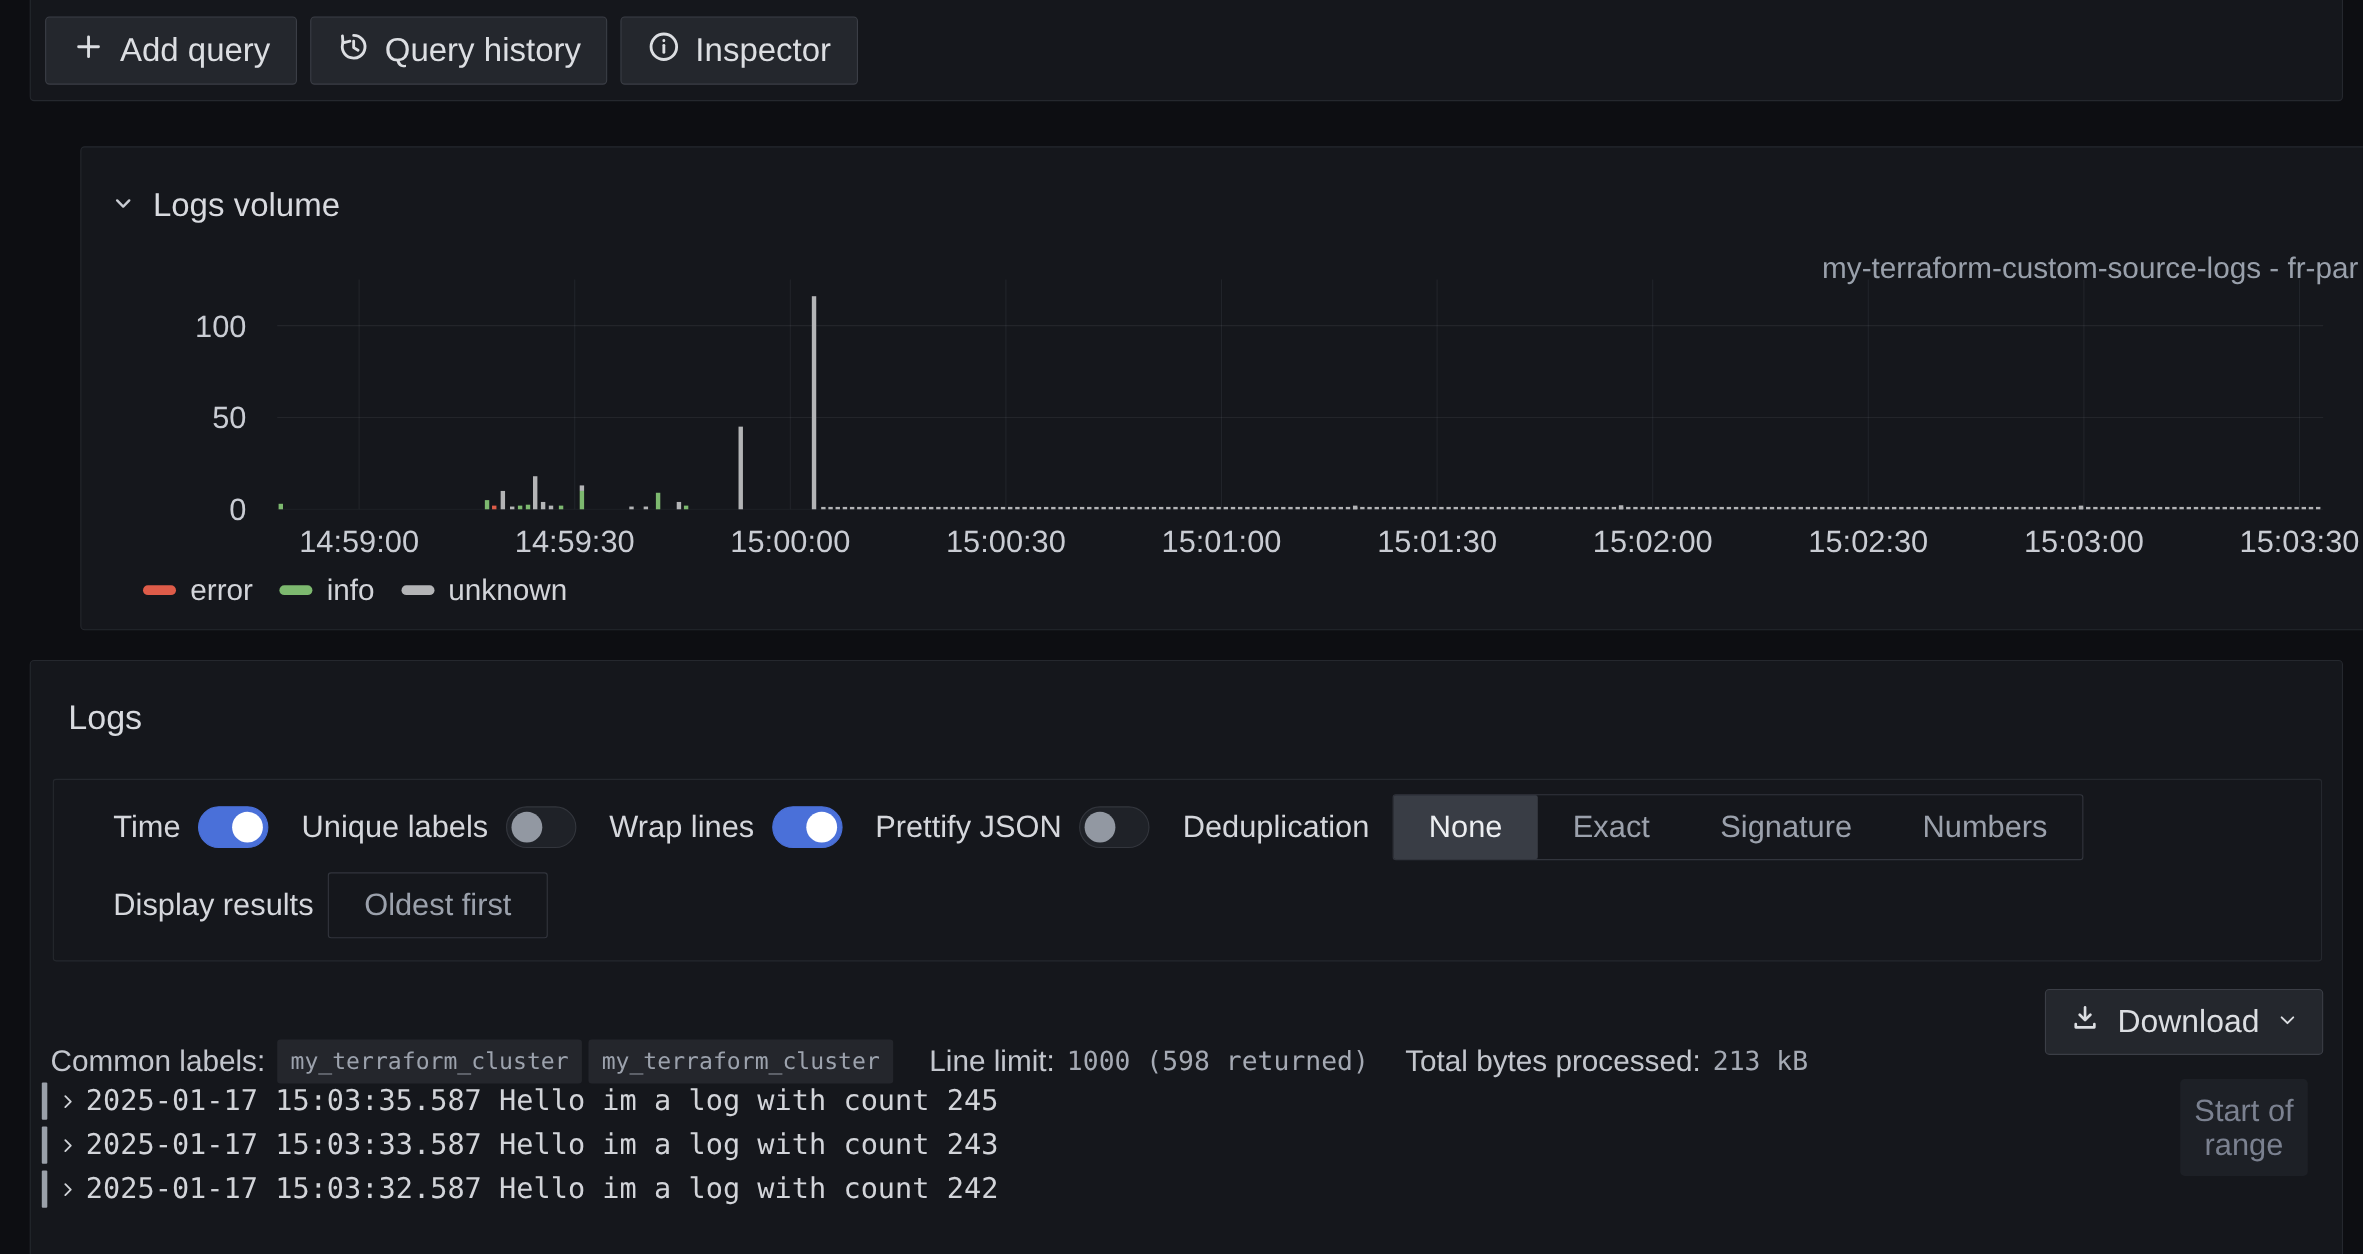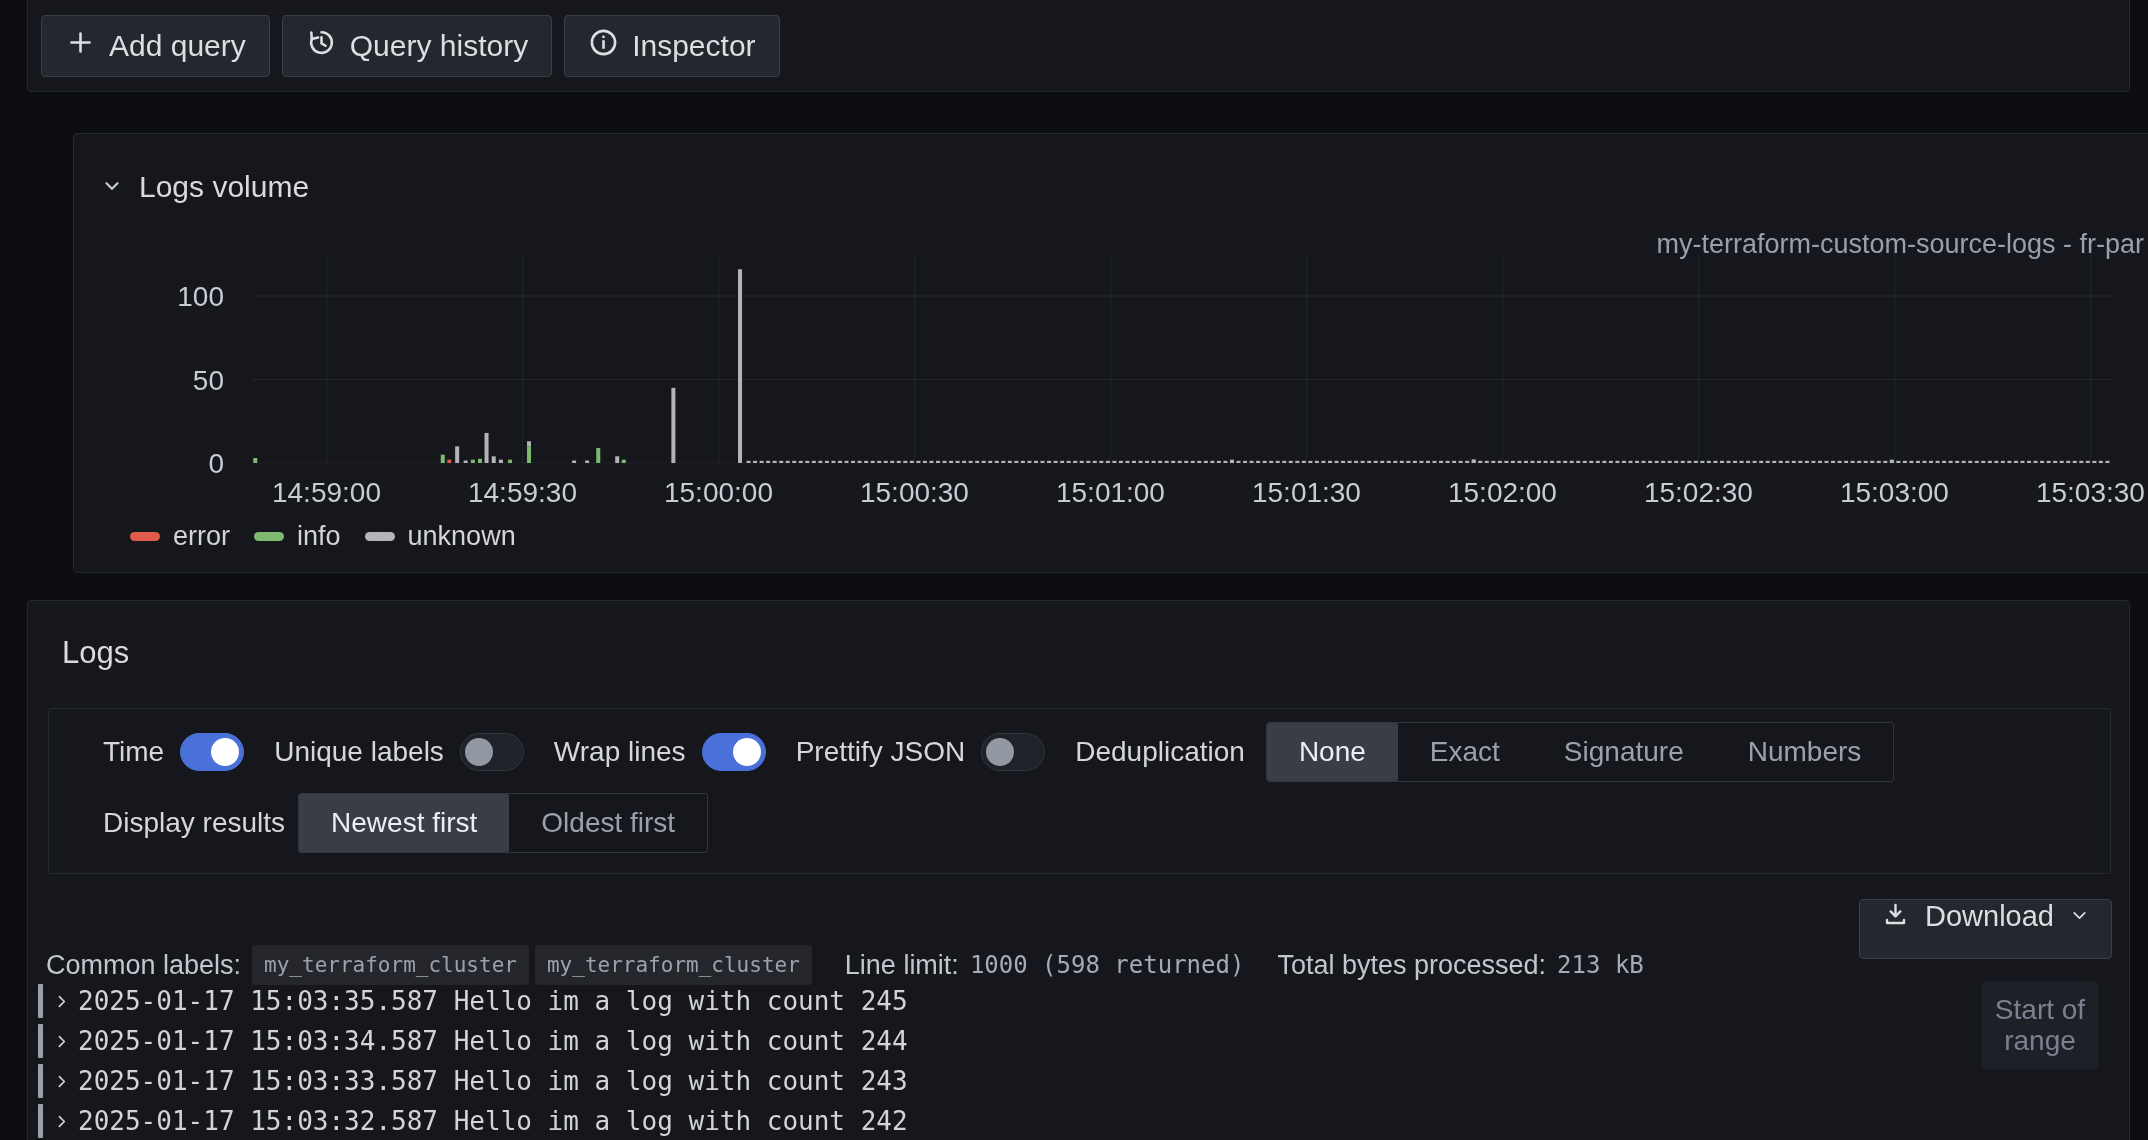--- a/index.html
+++ b/index.html
@@ -49,21 +49,21 @@
   .radio-group { display:flex; align-items:stretch; height:60px; border:1px solid #32353d; border-radius:3px; }
   .radio-opt { display:flex; align-items:center; padding:0 32px; font-size:28px; color:#9ba1ac; border-radius:2px; cursor:pointer; white-space:nowrap; }
   .radio-opt.selected { background:#393d45; color:#eceef1; font-weight:500; }
   
   #meta-row { position:absolute; left:18px; top:312px; height:56px; display:flex; align-items:center; gap:33px; }
   .meta-group { display:flex; align-items:center; gap:11px;margin-top:48px; }
   .meta-label { font-size:27px; font-weight:500; color:#c3c6cd; white-space:nowrap; }
   .meta-value { font-family:"DejaVu Sans Mono", monospace; font-size:24px; color:#a5aab4; white-space:nowrap; }
   .chips { display:flex; gap:6px; }
   .chip { font-family:"DejaVu Sans Mono", monospace; font-size:21px; color:#9ca2ad; background:#24262c; border-radius:3px; padding:8px 12px; white-space:nowrap; }
-  #download-btn { position:absolute; right:17px; top:298px; height:60px; display:flex; gap:15px; padding:0 21px; background:#24272d; border:1px solid #3b3e46; border-radius:4px; font-size:29px; color:#dcdee2; cursor:pointer; }
+  #download-btn { position:absolute; right:17px; top:298px; height:60px; display:flex; align-items:center; gap:15px; padding:0 21px; background:#24272d; border:1px solid #3b3e46; border-radius:4px; font-size:29px; color:#dcdee2; cursor:pointer; }
   #download-btn svg { width:29px; height:29px; stroke:#dcdee2; fill:none; stroke-width:2; stroke-linecap:round; stroke-linejoin:round; }
   #download-btn svg.chev { width:21px; height:21px; }
   
   #log-rows { position:absolute; left:10px; top:380px; }
   .log-row { display:flex; align-items:center; height:40px; cursor:pointer; }
   .level-bar { width:5px; height:34px; background:#9aa0a9; margin-right:10px; border-radius:1px; }
   .row-chevron { display:flex; align-items:center; }
   .row-chevron svg { width:17px; height:17px; stroke:#cfd2d7; fill:none; stroke-width:2.4; stroke-linecap:round; stroke-linejoin:round; }
   .log-text { font-family:"DejaVu Sans Mono", monospace; font-size:26px; color:#d2d4d9; margin-left:8px; white-space:pre; }
   #end-marker { position:absolute; left:1954px; top:380px; width:116px; padding:13px 10px; background:#1d2026; border-radius:4px; text-align:center; font-size:28px; line-height:31px; color:#7b8190; }
@@ -426,21 +426,20 @@
           <div class="radio-opt">Exact</div>
           <div class="radio-opt">Signature</div>
           <div class="radio-opt">Numbers</div>
         </div>
       </div>
     </div>
     <div class="opt-row">
       <div class="opt-item" style="gap:13px;">
         <span class="opt-label">Display results</span>
         <div class="radio-group">
-          <div class="radio-opt selected">Newest first</div>
           <div class="radio-opt">Oldest first</div>
         </div>
       </div>
     </div>
   </div>
 
   <div id="meta-row">
     <div class="meta-group">
       <span class="meta-label">Common labels:</span>
       <span class="chips">
@@ -484,29 +483,20 @@
         </span>
       <span class="log-text">2025-01-17 15:03:35.587 Hello im a log with count 245</span>
     </div>
     <div class="log-row">
       <span class="level-bar"></span>
       <span class="row-chevron">
           <svg viewBox="0 0 24 24">
             <polyline points="9 5 16 12 9 19"></polyline>
           </svg>
         </span>
-      <span class="log-text">2025-01-17 15:03:34.587 Hello im a log with count 244</span>
-    </div>
-    <div class="log-row">
-      <span class="level-bar"></span>
-      <span class="row-chevron">
-          <svg viewBox="0 0 24 24">
-            <polyline points="9 5 16 12 9 19"></polyline>
-          </svg>
-        </span>
       <span class="log-text">2025-01-17 15:03:33.587 Hello im a log with count 243</span>
     </div>
     <div class="log-row">
       <span class="level-bar"></span>
       <span class="row-chevron">
           <svg viewBox="0 0 24 24">
             <polyline points="9 5 16 12 9 19"></polyline>
           </svg>
         </span>
       <span class="log-text">2025-01-17 15:03:32.587 Hello im a log with count 242</span>

